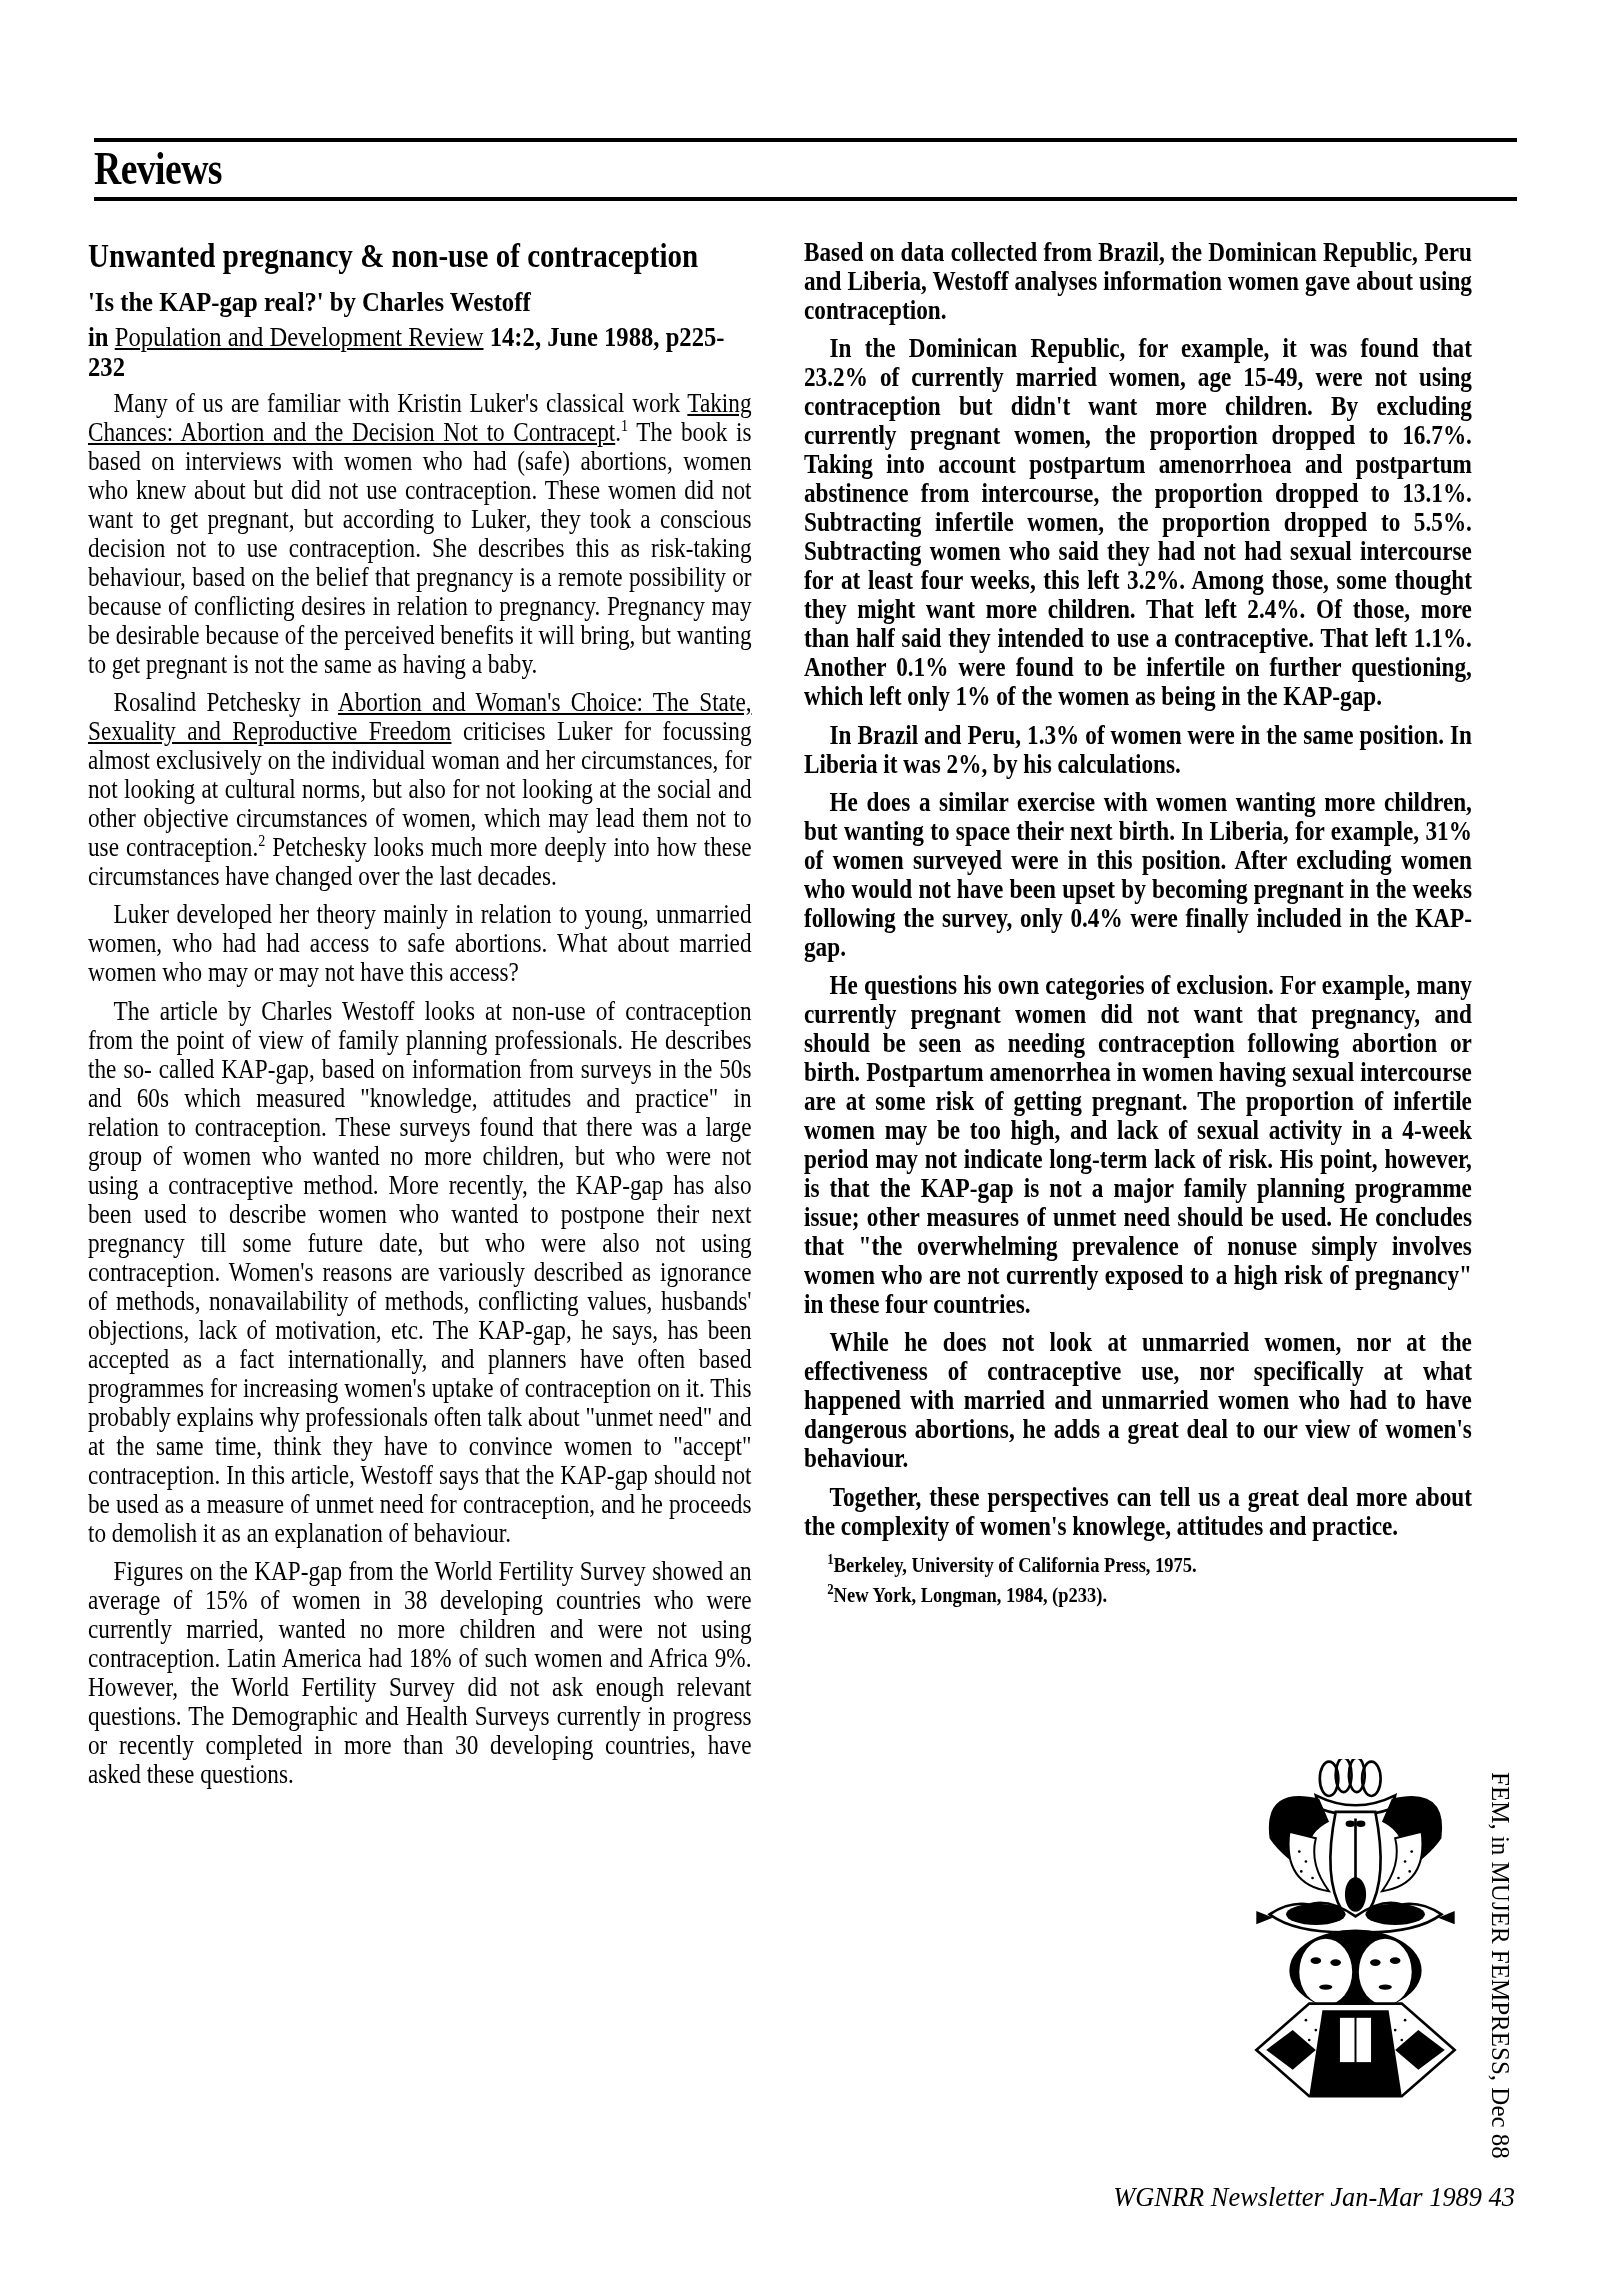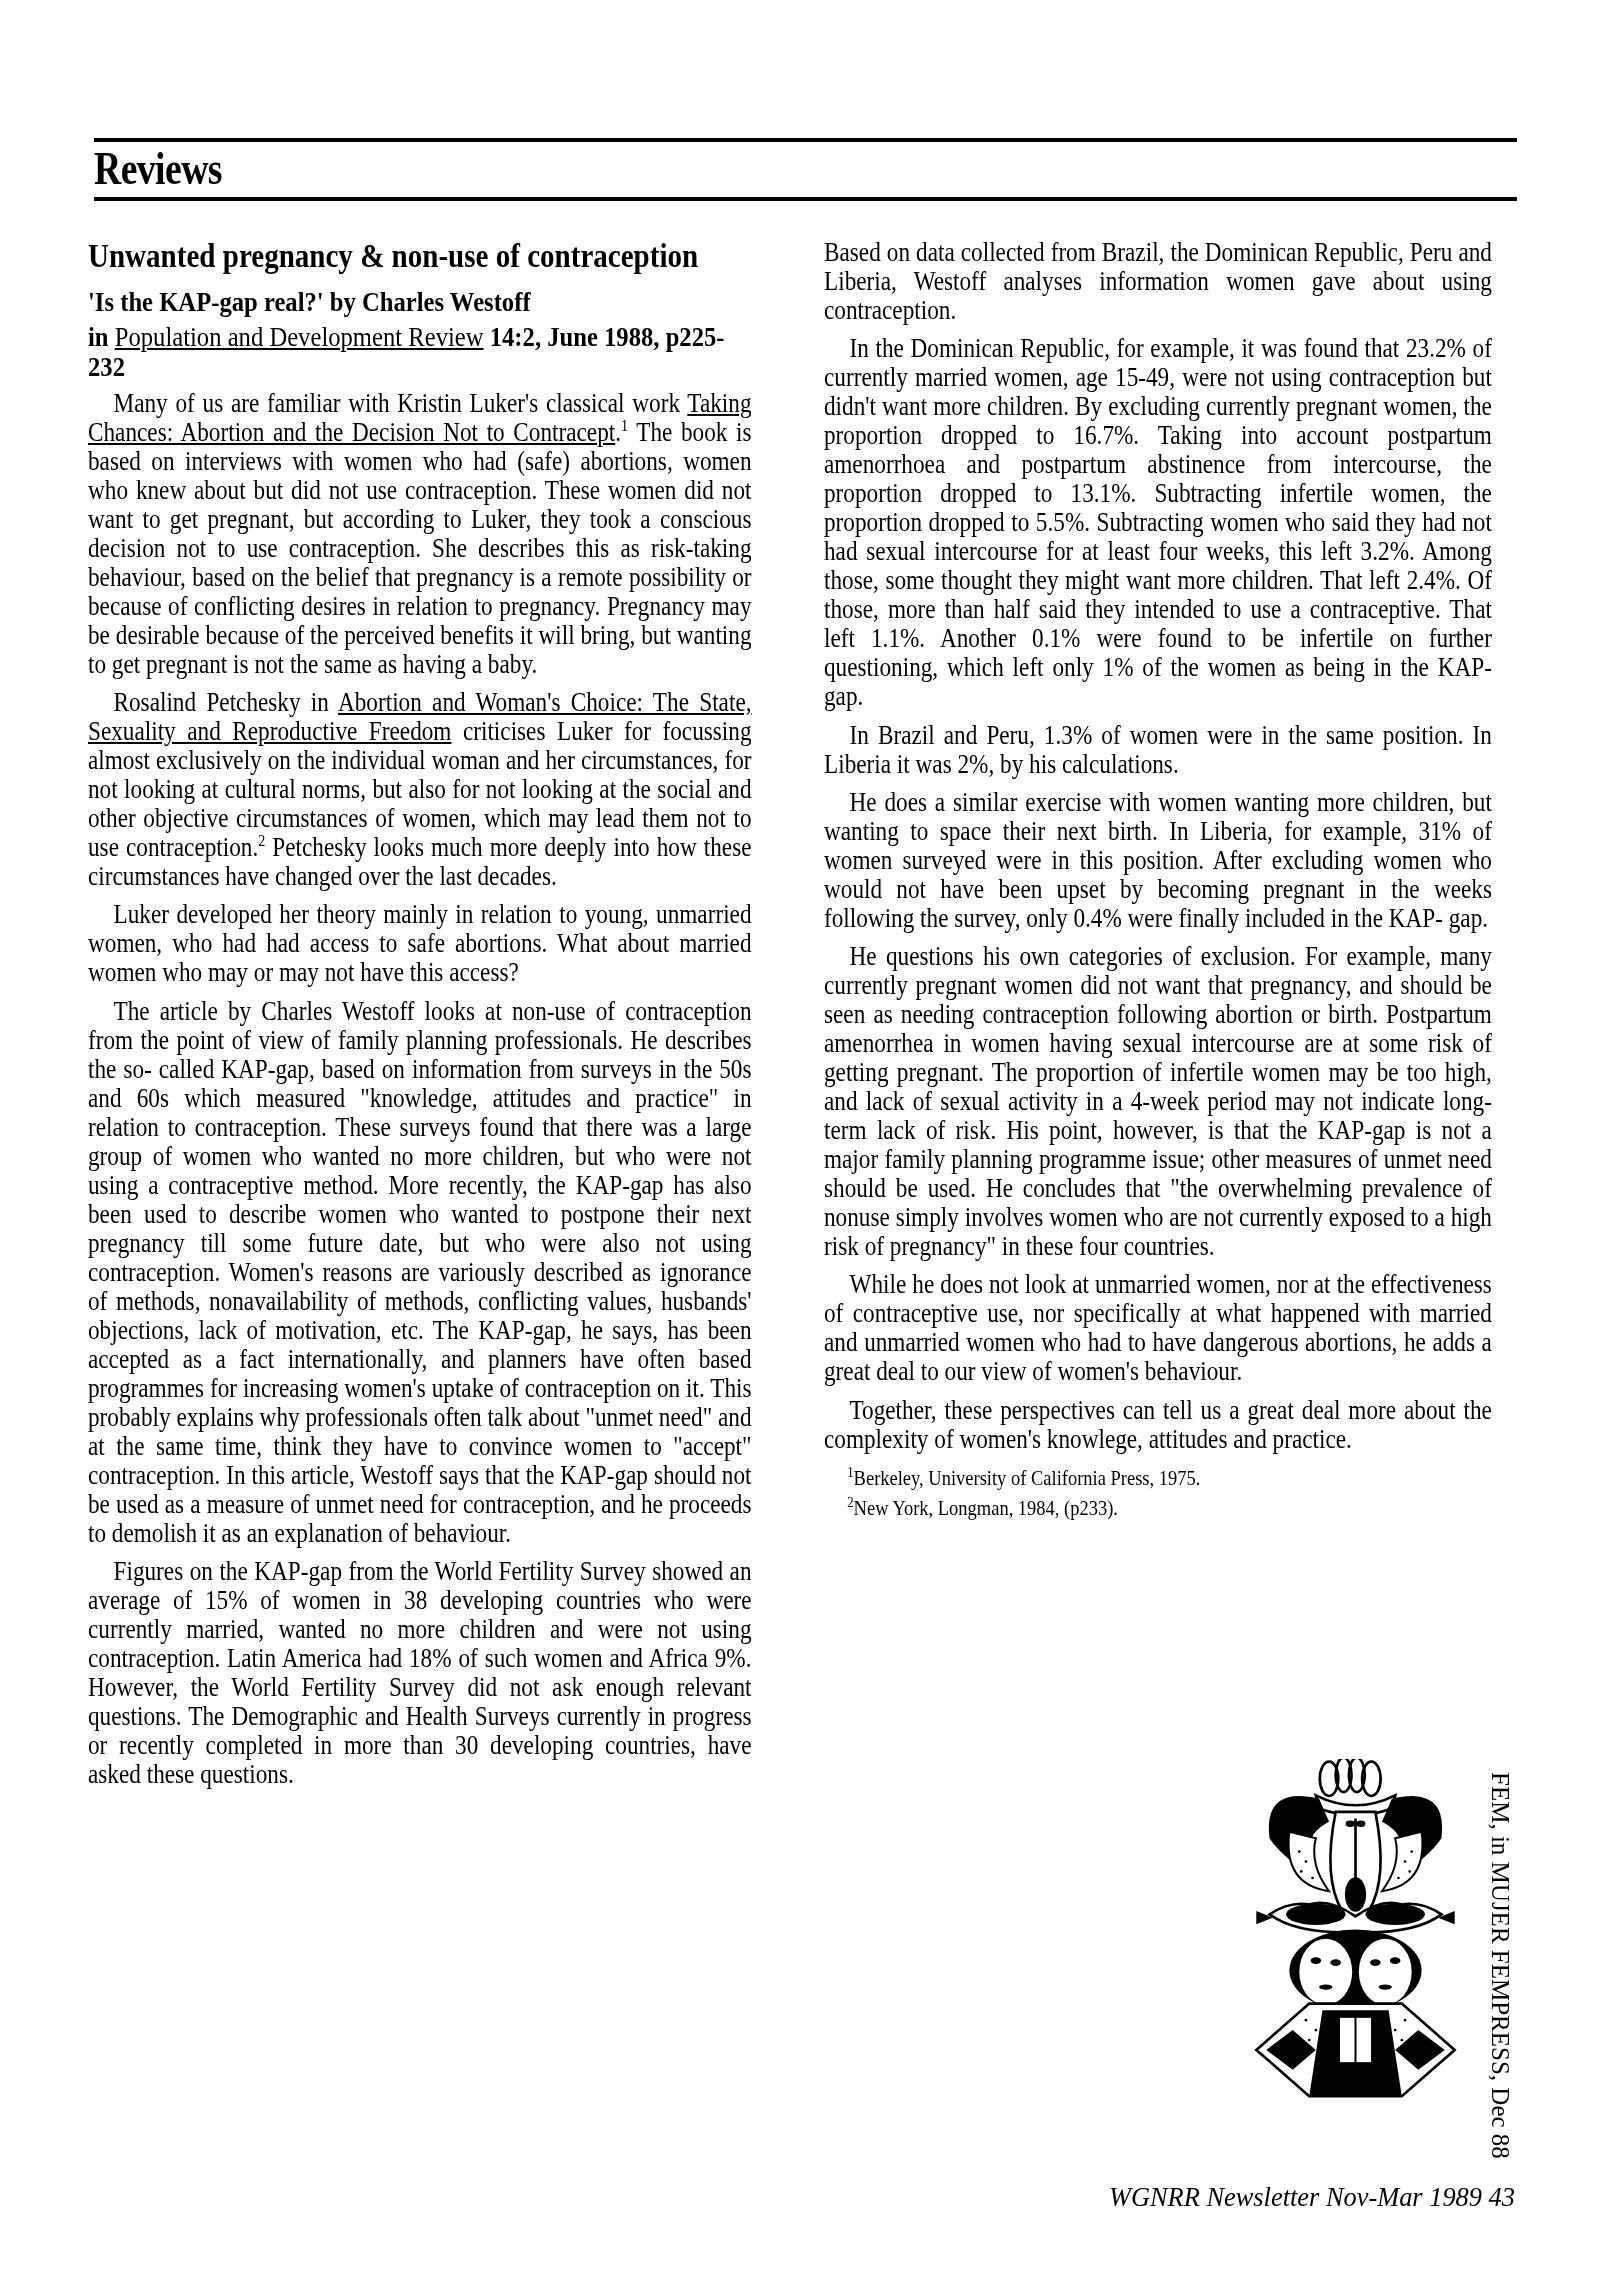--- a/index.html
+++ b/index.html
@@ -5,21 +5,21 @@
   html, body { margin:0; padding:0; background:#ffffff; }
   body { width:1608px; height:2295px; position:relative; overflow:hidden;
          font-family:"Liberation Serif","DejaVu Serif",serif; color:#000; }
   .rule { position:absolute; left:94px; width:1423px; height:4px; background:#000; }
   #rule-top { top:138px; }
   #rule-bottom { top:197px; }
   #section-title { position:absolute; left:94px; top:140px; font-size:46px; font-weight:bold;
          line-height:57px; letter-spacing:-0.7px; transform:scaleX(0.82); transform-origin:left top; }
   .col { position:absolute; top:238px; width:661px; }
   #col-left { left:88px; }
-  #col-right { left:824px; width:668px; }
+  #col-right { left:804px; width:668px;font-weight:bold; }
   .inner { transform:scaleX(0.88); transform-origin:left top; width:754px; }
   #col-right .inner { width:759px; }
   .headline { font-size:33px; font-weight:bold; line-height:37px; margin:0 0 12px 0; }
   .subhead { font-size:28px; font-weight:bold; line-height:30px; margin:0 0 5.3px 0; }
   .citation { font-size:28px; font-weight:bold; line-height:30px; margin:0 0 6.6px 0; }
   .citation .journal { font-weight:normal; text-decoration:underline; }
   p.body { font-size:26.4px; line-height:29px; margin:0 0 9.3px 0; text-align:justify; text-indent:29px; }
   p.body.first { text-indent:29px; }
   p.body.noindent { text-indent:0; }
   .u { text-decoration:underline; }
@@ -137,14 +137,14 @@
       <circle cx="230" cy="410" r="2"></circle>
       <circle cx="240" cy="425" r="2"></circle>
       <circle cx="225" cy="440" r="2"></circle>
   </g>
 </svg>
 
 <div id="credit">
     <span>FEM, in MUJER FEMPRESS, Dec 88</span>
   </div>
 
-<div id="footer">WGNRR Newsletter Nov-Mar 1989 43</div>
+<div id="footer">WGNRR Newsletter Jan-Mar 1989 43</div>
 
 
 </body></html>

